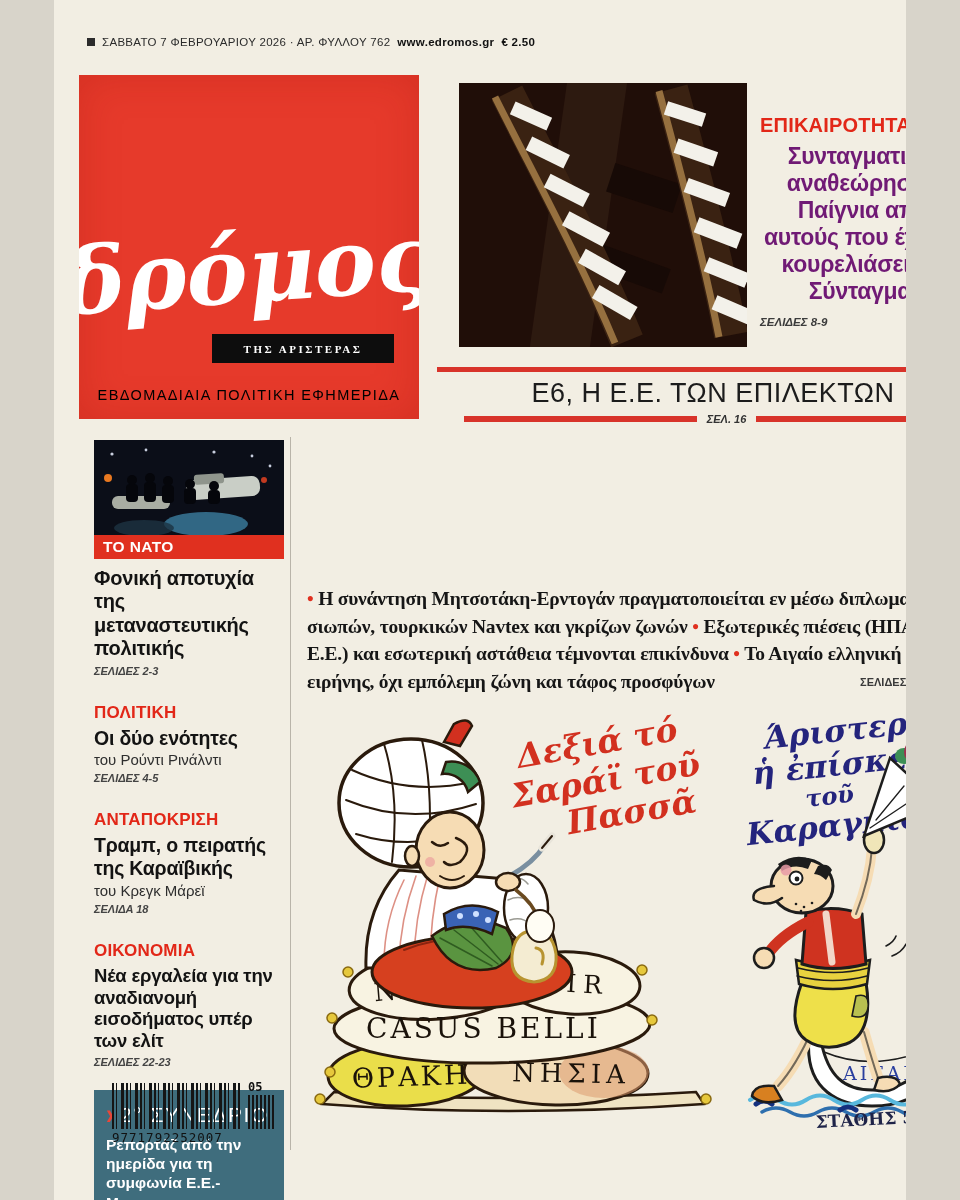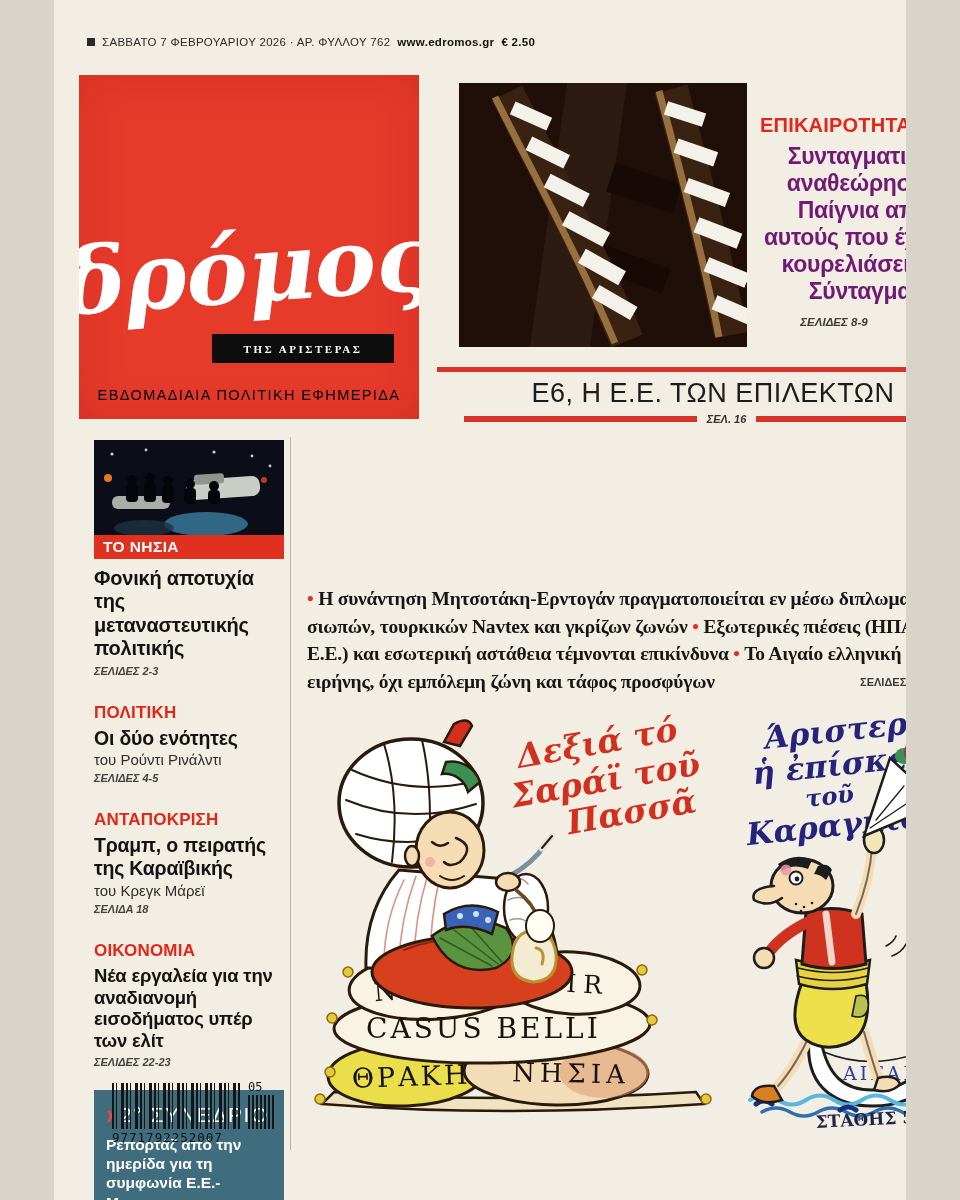--- a/index.html
+++ b/index.html
@@ -16,21 +16,21 @@
   .mast-band{position:absolute;left:133px;top:259px;width:182px;height:29px;background:#0d0d0d;display:flex;align-items:center;justify-content:center;}
   .mast-band span{color:#fff;font-family:"Liberation Serif",serif;font-weight:bold;font-size:11px;letter-spacing:2.5px;white-space:nowrap;}
   .mast-logo-svg{position:absolute;left:0;top:105px;}
   .mast-tagline{position:absolute;left:0;bottom:16px;width:100%;text-align:center;color:#000000;font-size:14.5px;letter-spacing:1.4px;}
 
   
   .photo-main{position:absolute;left:405px;top:83px;width:288px;height:264px;}
   .epik{position:absolute;left:706px;top:114px;width:200px;}
   .epik .kicker{color:#e22718;font-weight:bold;font-size:20px;letter-spacing:.2px;margin-bottom:6px;}
   .epik .title{color:#701a75;font-weight:bold;font-size:23px;line-height:1.17;letter-spacing:-.3px;text-align:center;}
-  .epik .pages{margin-top:12px;font-style:italic;font-weight:bold;font-size:11.5px;color:#3c3c3c;text-align:center;padding-right:52px;}
+  .epik .pages{margin-top:12px;font-style:italic;font-weight:bold;font-size:11.5px;color:#3c3c3c;text-align:left;padding-right:52px;}
 
   
   .strip{position:absolute;left:383px;top:367px;width:552px;}
   .strip .rule{height:5px;background:#d8332a;}
   .strip .title{text-align:center;font-size:27px;color:#1c1c1c;padding:6px 0 4px;letter-spacing:.5px;}
   .strip .sub{display:flex;align-items:center;gap:10px;margin-left:27px;}
   .strip .bar{height:6px;background:#d8332a;flex:1;}
   .strip .pg{font-style:italic;font-weight:bold;font-size:11px;color:#333;white-space:nowrap;}
 
   
@@ -50,21 +50,21 @@
   .congress{margin-top:22px;background:#3f6d7d;color:#fff;padding:12px 12px 12px 12px;width:166px;}
   .congress .head{display:flex;align-items:baseline;gap:6px;}
   .congress .chev{color:#e8473a;font-weight:bold;font-size:24px;line-height:1;transform:scaleY(1.2);}
   .congress .kick{font-size:21px;letter-spacing:1.5px;color:#fff;}
   .congress .title{font-weight:bold;font-size:15.5px;line-height:1.25;margin-top:8px;}
 
   .barcode{position:absolute;left:58px;top:1080px;}
   .bc-main{width:128px;height:46px;background:repeating-linear-gradient(90deg,#151515 0 2px,transparent 2px 4px,#151515 4px 5px,transparent 5px 9px,#151515 9px 12px,transparent 12px 14px);display:inline-block;vertical-align:bottom;}
   .bc-addwrap{display:inline-block;margin-left:8px;vertical-align:bottom;}
   .bc-add{width:26px;height:34px;background:repeating-linear-gradient(90deg,#151515 0 2px,transparent 2px 4px,#151515 4px 6px,transparent 6px 8px);}
-  .bc-issue{font-weight:normal;font-size:12px;color:#111;font-family:"DejaVu Sans Mono",monospace;margin-bottom:1px;}
+  .bc-issue{font-weight:bold;font-size:12px;color:#111;font-family:"DejaVu Sans Mono",monospace;margin-bottom:1px;}
   .bc-num{font-family:"DejaVu Sans Mono",monospace;font-weight:normal;font-size:12.5px;color:#111;letter-spacing:1px;margin-top:1px;}
 
   
   .headline{position:absolute;left:250px;top:437px;width:685px;text-align:center;color:#0e0e0e;font-weight:bold;letter-spacing:-1.5px;}
   .headline .l1{font-size:59px;line-height:1.02;}
   .headline .l2{font-size:59px;line-height:1.05;}
   .deck{position:absolute;left:253px;top:585px;width:680px;font-weight:bold;font-size:19.5px;line-height:1.4;color:#161616;letter-spacing:-.2px;font-family:Liberation Serif, serif;}
   .deck .bullet{color:#e0301f;font-size:19px;}
   .deck-pages{position:absolute;left:253px;top:676px;width:650px;text-align:right;font-weight:bold;font-size:11px;color:#3a3a3a;}
 
@@ -163,21 +163,21 @@
           <rect x="68" y="45" width="12" height="18" rx="4"></rect>
         <circle cx="96" cy="44" r="5"></circle>
           <rect x="90" y="48" width="12" height="16" rx="4"></rect>
         <circle cx="120" cy="46" r="5"></circle>
           <rect x="114" y="50" width="12" height="14" rx="4"></rect>
       </g>
       <ellipse cx="112" cy="84" rx="42" ry="12" fill="#3f86a8" opacity=".75"></ellipse>
       <ellipse cx="50" cy="88" rx="30" ry="8" fill="#1d3342" opacity=".8"></ellipse>
     </svg>
     <div class="sb-band">
-      <span>ΤΟ ΝΗΣΙΑ</span>
+      <span>ΤΟ ΝΑΤΟ</span>
     </div>
     <div class="sb-title" style="font-size:20px">Φονική αποτυχία της μεταναστευτικής πολιτικής</div>
     <div class="sb-pages">ΣΕΛΙΔΕΣ 2-3</div>
 
     <div class="sb-sec">
       <div class="sb-kicker">ΠΟΛΙΤΙΚΗ</div>
       <div class="sb-title">Οι δύο ενότητες</div>
       <div class="sb-by">του Ρούντι Ρινάλντι</div>
       <div class="sb-pages">ΣΕΛΙΔΕΣ 4-5</div>
     </div>

